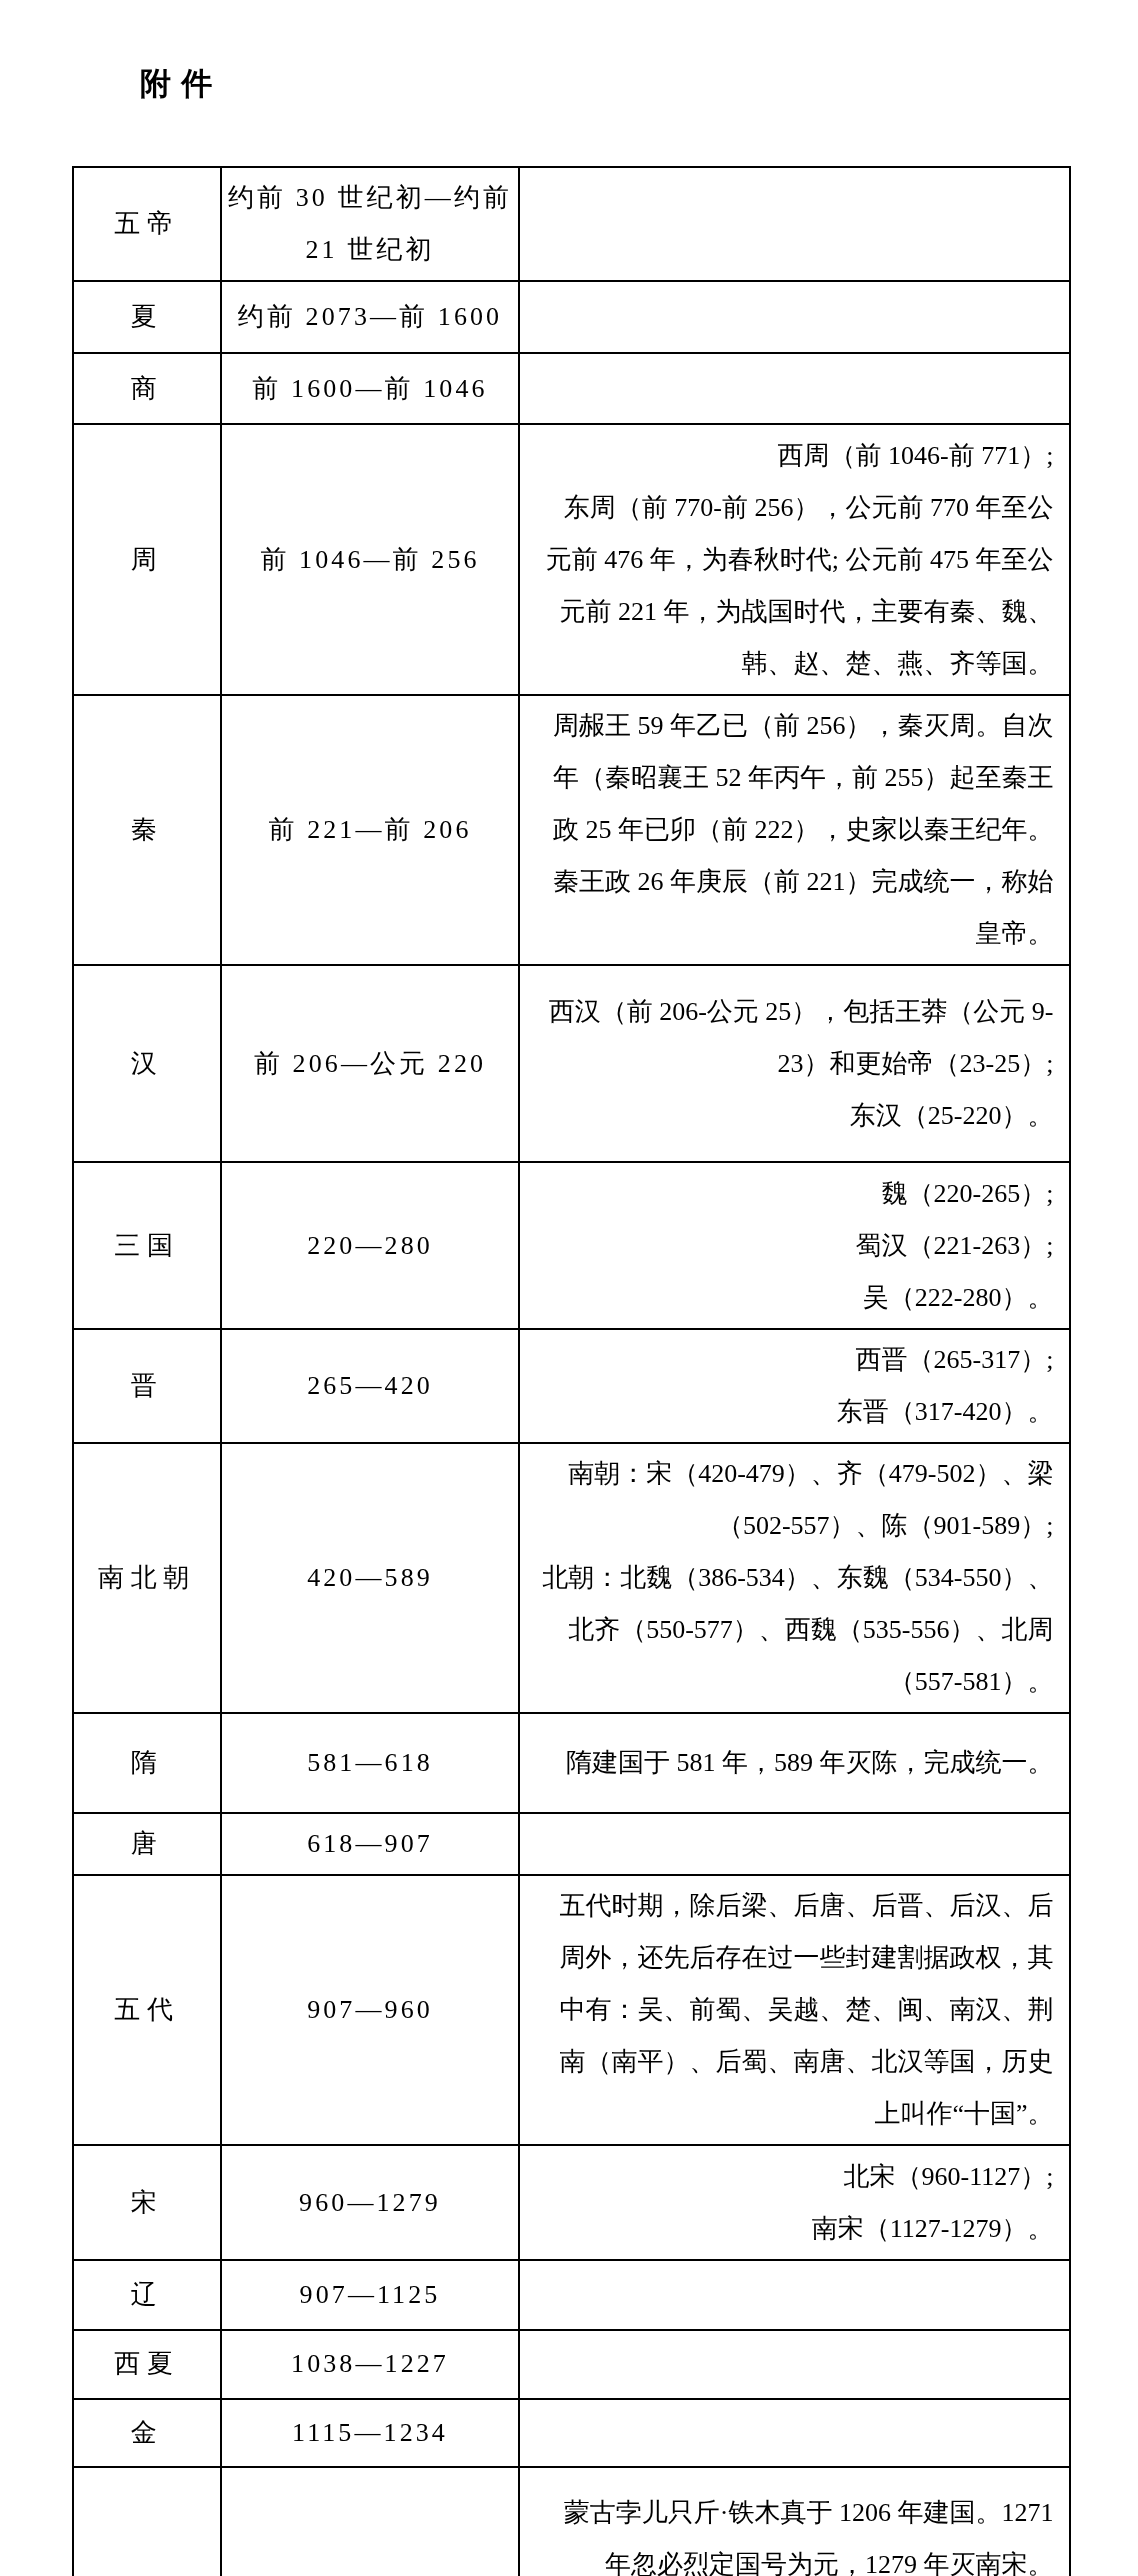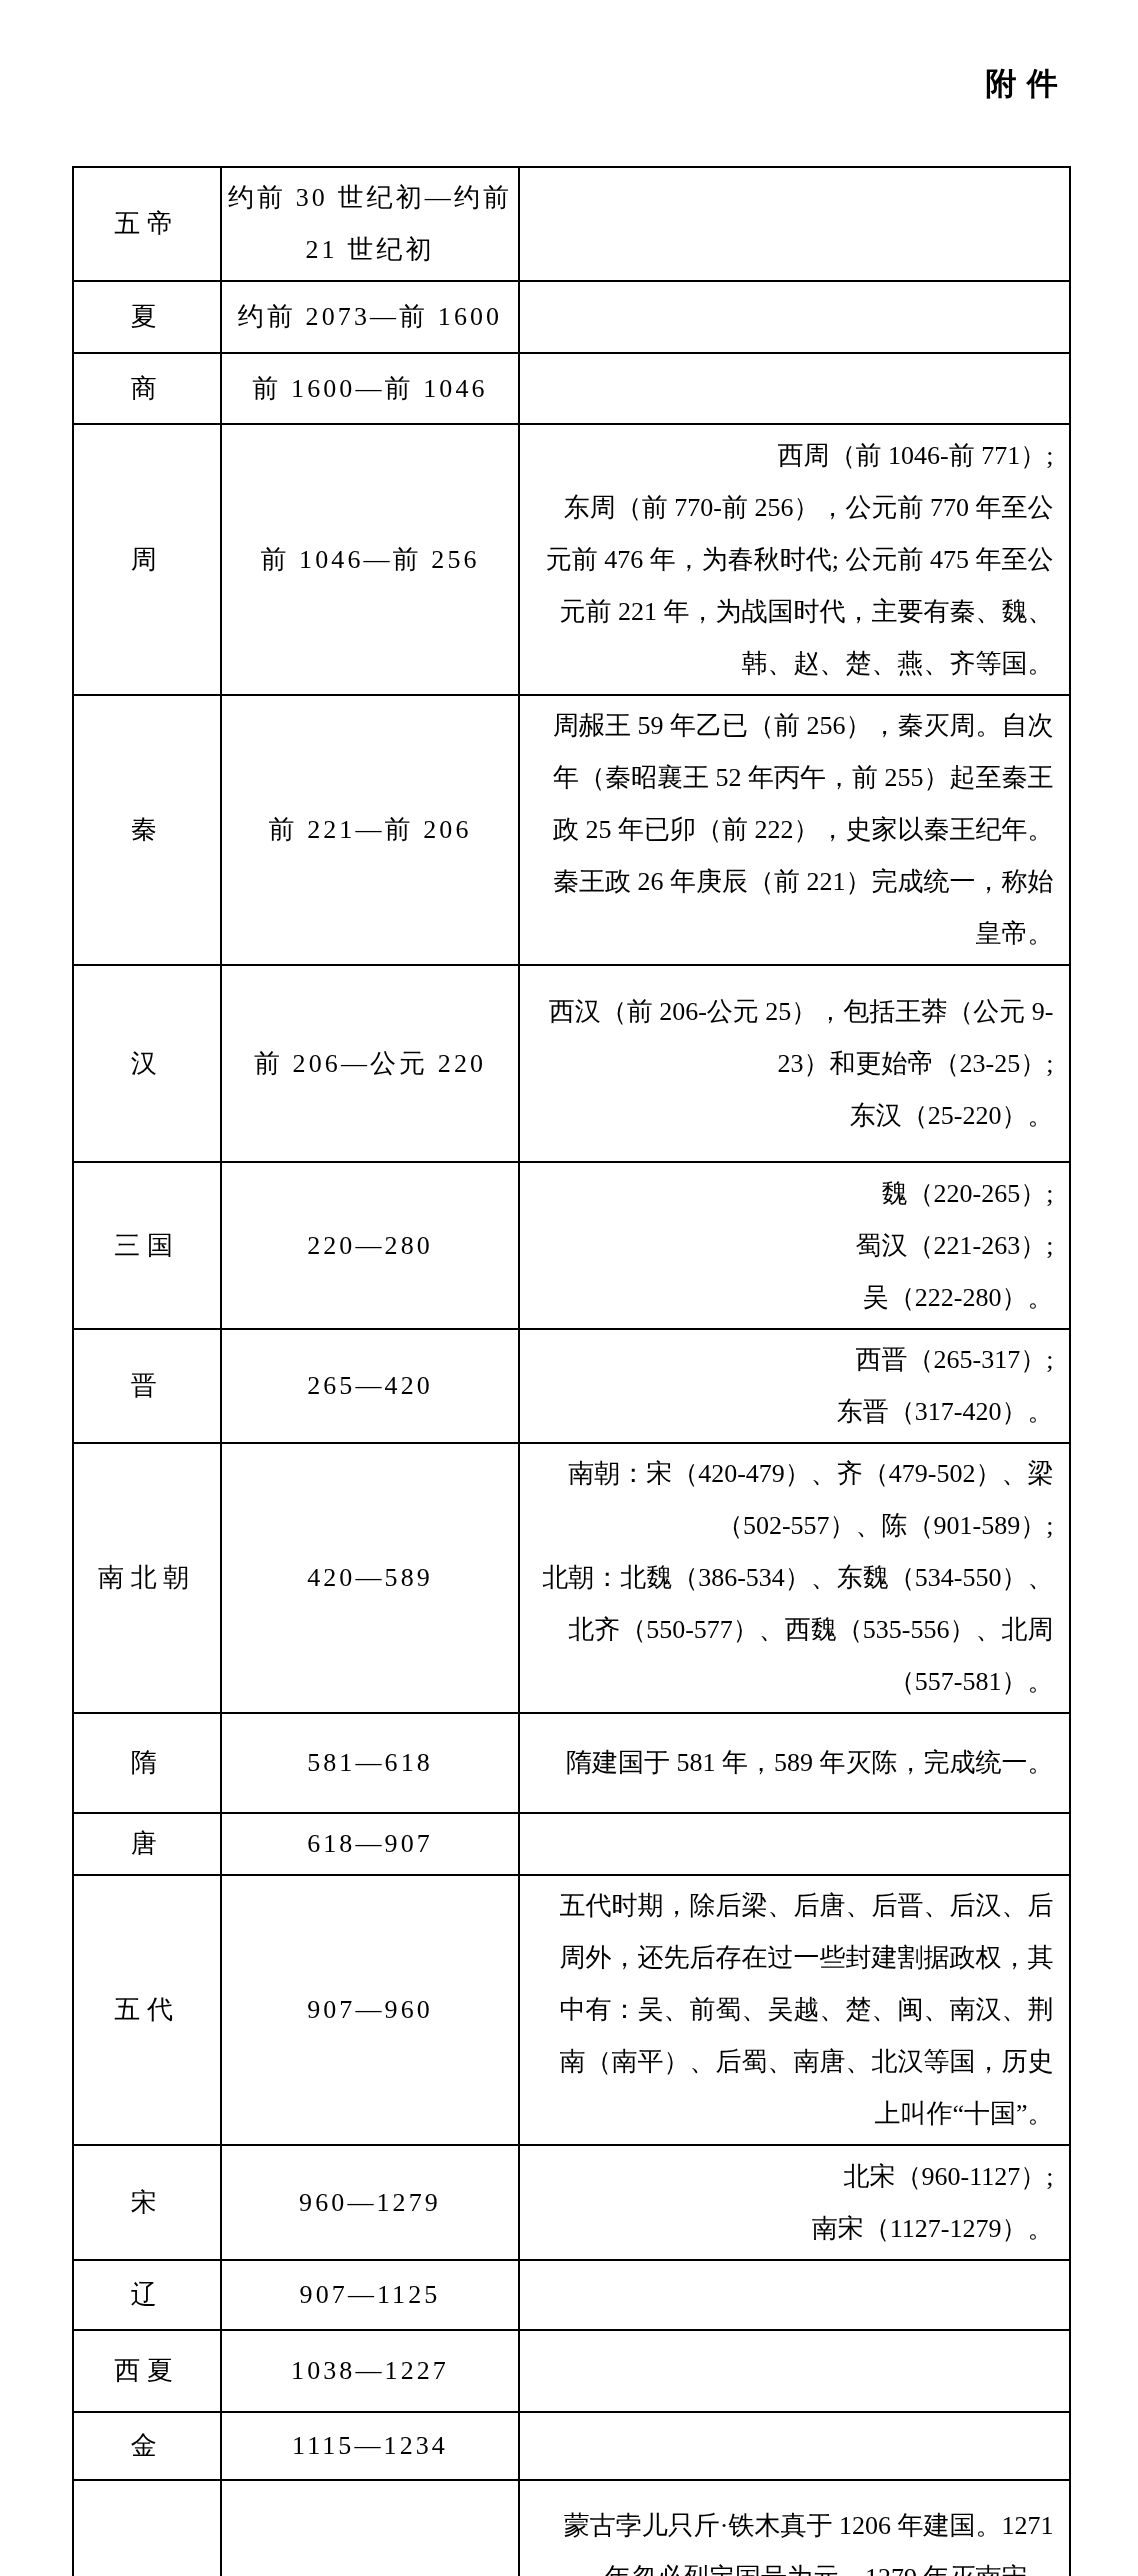--- a/index.html
+++ b/index.html
@@ -17,21 +17,20 @@
     color: #000000;
     font-family: "Liberation Serif", "DejaVu Serif", serif;
   }
   .attachment-label {
     margin-left: 68px;
     font-family: "Liberation Sans", "DejaVu Sans", sans-serif;
     font-weight: bold;
     font-size: 31px;
     letter-spacing: 10.3px;
     line-height: 1.1;
-    text-align: right;
   }
   .doc-title {
     margin: 40px 0 0 0;
     text-align: center;
     font-family: "Liberation Sans", "DejaVu Sans", sans-serif;
     font-weight: bold;
     font-size: 39px;
     letter-spacing: 8.2px;
     line-height: 1.1;
   }
@@ -169,21 +168,21 @@
     <td class="col-notes">
             <div class="note-para">北宋（960-1127）;</div>
             <div class="note-para">南宋（1127-1279）。</div>
           </td>
   </tr>
         <tr style="height: 70px;">
     <td class="col-name"><span>辽</span></td>
     <td class="col-dates"><span>907—1125</span></td>
     <td class="col-notes"></td>
   </tr>
-        <tr style="height: 82px;">
+        <tr style="height: 69px;">
     <td class="col-name"><span>西夏</span></td>
     <td class="col-dates"><span>1038—1227</span></td>
     <td class="col-notes"></td>
   </tr>
         <tr style="height: 68px;">
     <td class="col-name"><span>金</span></td>
     <td class="col-dates"><span>1115—1234</span></td>
     <td class="col-notes"></td>
   </tr>
         <tr style="height: 144px;">

